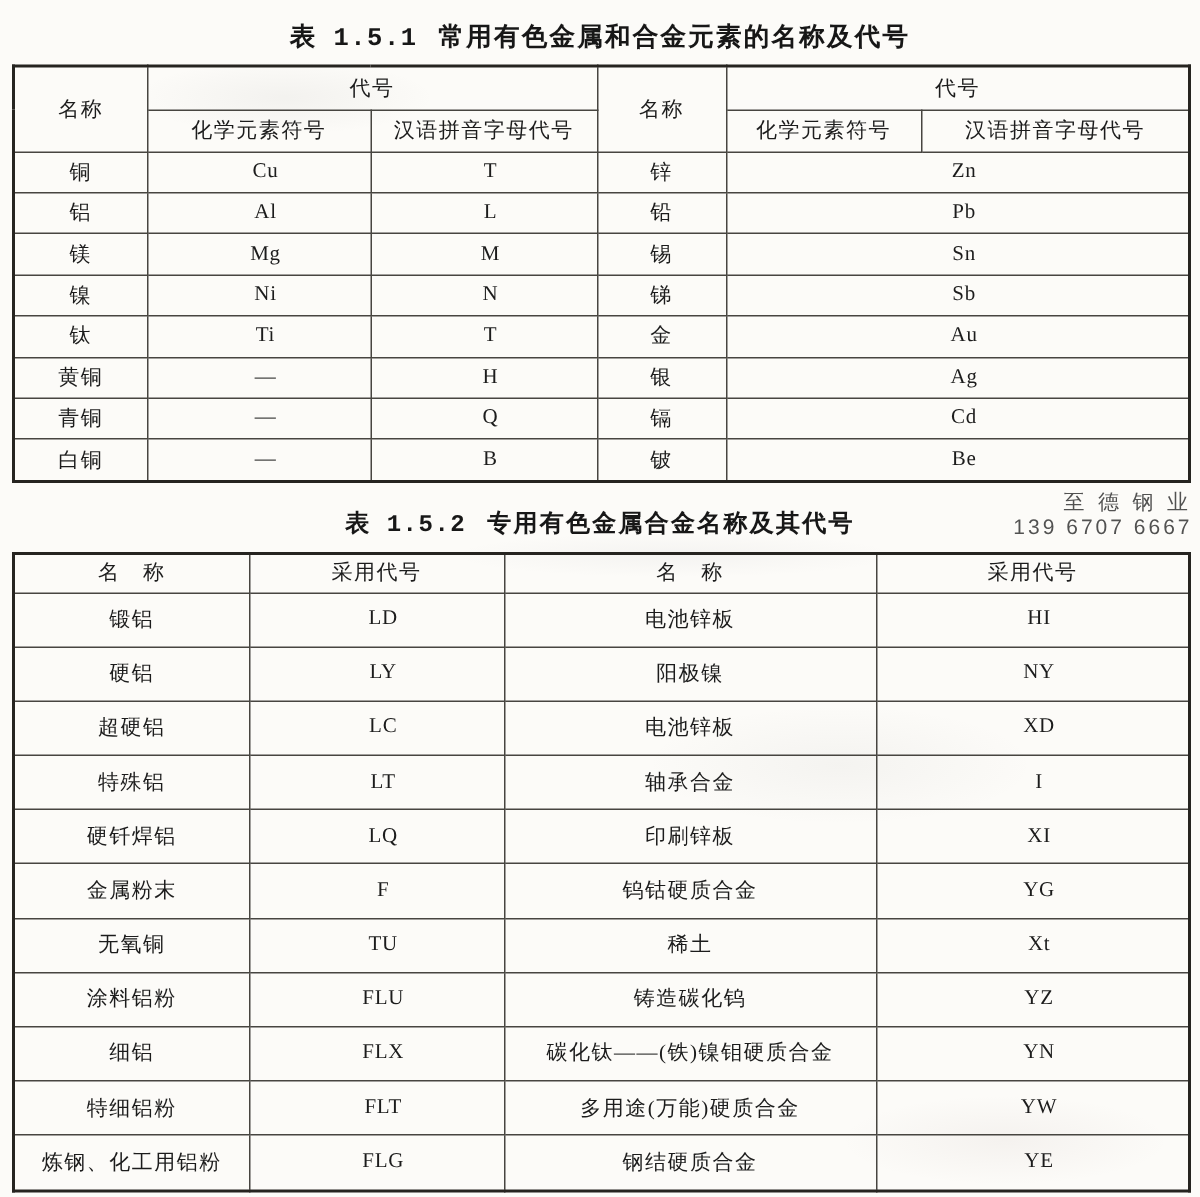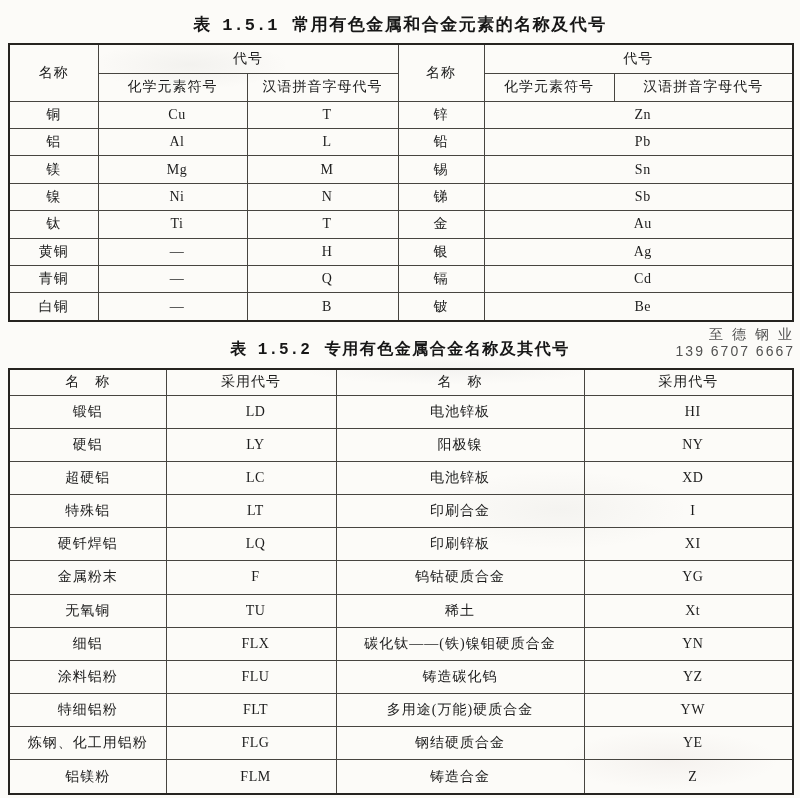--- a/index.html
+++ b/index.html
@@ -213,21 +213,21 @@
       </tr>
       <tr>
         <td class="cjk">超硬铝</td>
         <td class="code">LC</td>
         <td class="cjk">电池锌板</td>
         <td class="code">XD</td>
       </tr>
       <tr>
         <td class="cjk">特殊铝</td>
         <td class="code">LT</td>
-        <td class="cjk">印刷合金</td>
+        <td class="cjk">轴承合金</td>
         <td class="code">I</td>
       </tr>
       <tr>
         <td class="cjk">硬钎焊铝</td>
         <td class="code">LQ</td>
         <td class="cjk">印刷锌板</td>
         <td class="code">XI</td>
       </tr>
       <tr>
         <td class="cjk">金属粉末</td>
@@ -235,45 +235,39 @@
         <td class="cjk">钨钴硬质合金</td>
         <td class="code">YG</td>
       </tr>
       <tr>
         <td class="cjk">无氧铜</td>
         <td class="code">TU</td>
         <td class="cjk">稀土</td>
         <td class="code">Xt</td>
       </tr>
       <tr>
+        <td class="cjk">涂料铝粉</td>
+        <td class="code">FLU</td>
+        <td class="cjk">铸造碳化钨</td>
+        <td class="code">YZ</td>
+      </tr>
+      <tr>
         <td class="cjk">细铝</td>
         <td class="code">FLX</td>
         <td class="cjk">碳化钛——(铁)镍钼硬质合金</td>
         <td class="code">YN</td>
       </tr>
       <tr>
-        <td class="cjk">涂料铝粉</td>
-        <td class="code">FLU</td>
-        <td class="cjk">铸造碳化钨</td>
-        <td class="code">YZ</td>
-      </tr>
-      <tr>
         <td class="cjk">特细铝粉</td>
         <td class="code">FLT</td>
         <td class="cjk">多用途(万能)硬质合金</td>
         <td class="code">YW</td>
       </tr>
       <tr>
         <td class="cjk">炼钢、化工用铝粉</td>
         <td class="code">FLG</td>
         <td class="cjk">钢结硬质合金</td>
         <td class="code">YE</td>
       </tr>
-      <tr>
-        <td class="cjk">铝镁粉</td>
-        <td class="code">FLM</td>
-        <td class="cjk">铸造合金</td>
-        <td class="code">Z</td>
-      </tr>
     </tbody>
   </table>
 
 </div>
 
 </body></html>

